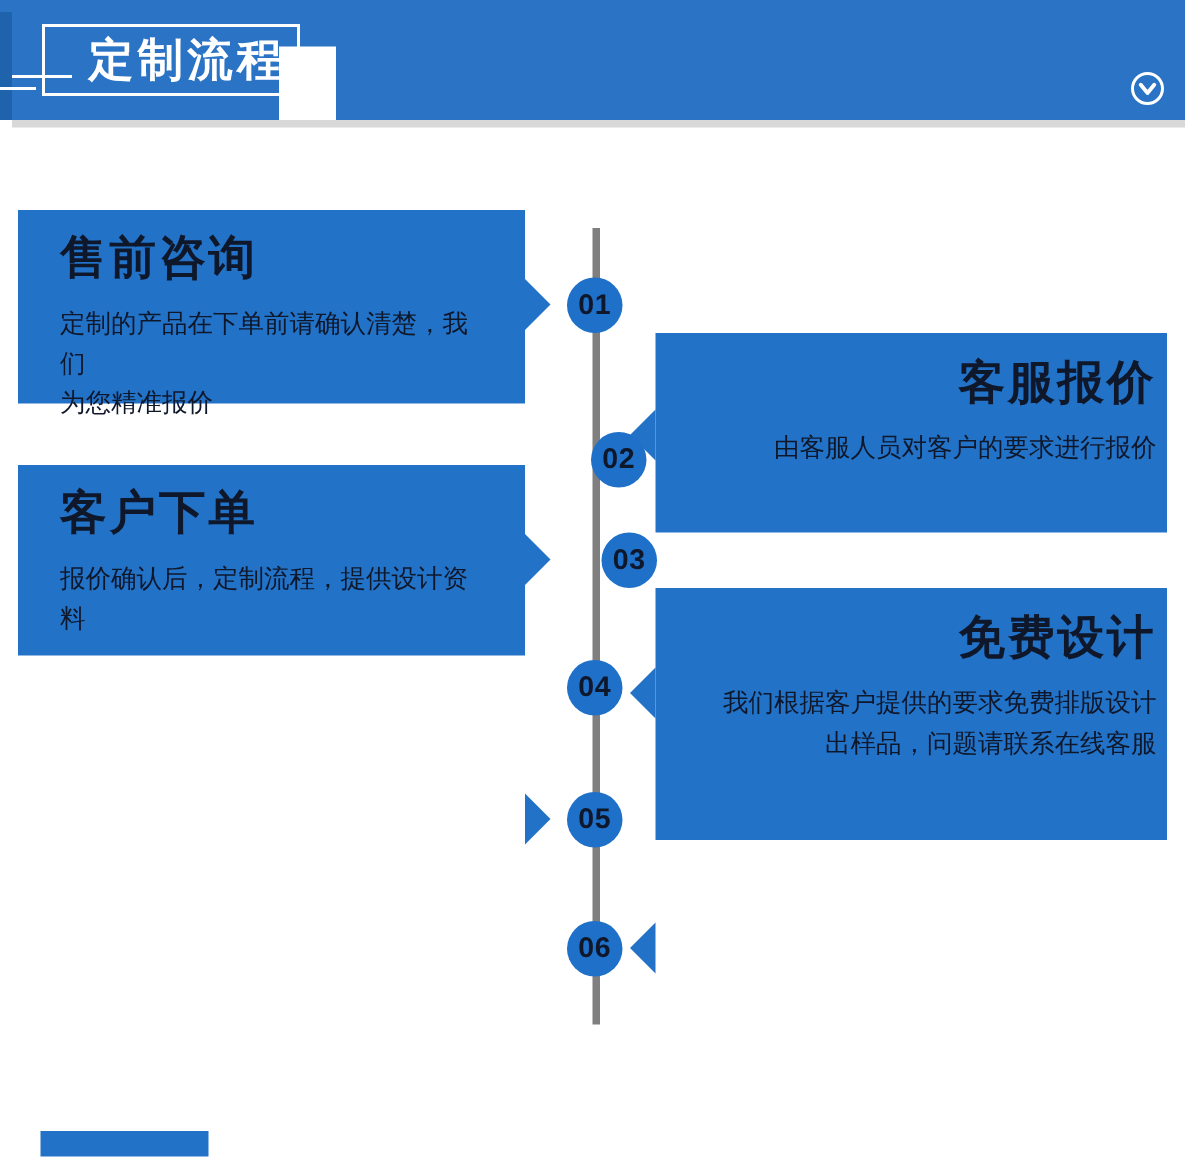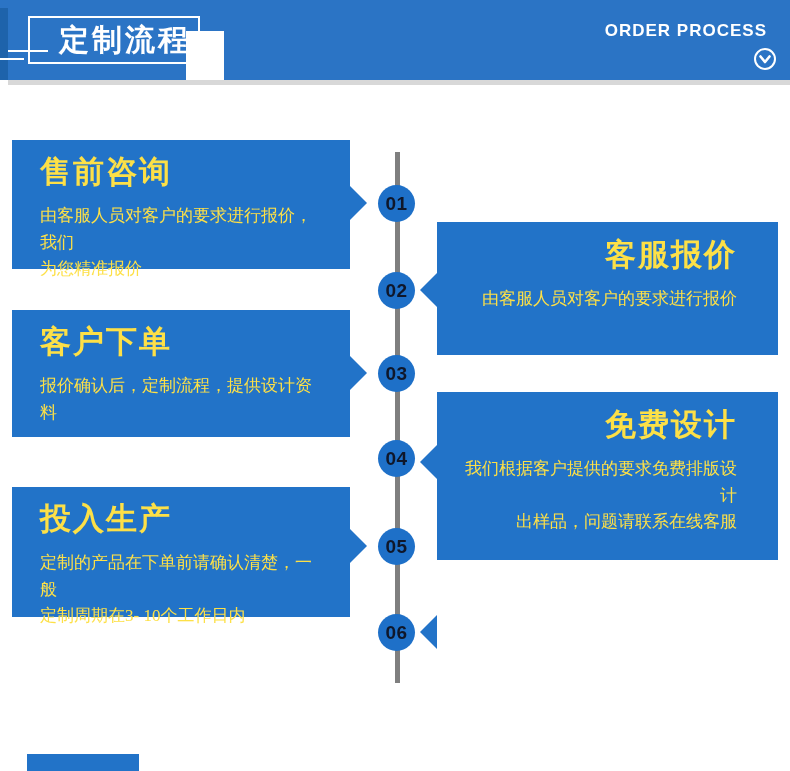--- a/index.html
+++ b/index.html
@@ -47,35 +47,35 @@
     position: absolute; left: 395px; top: 152px; width: 5px; height: 531px;
     background: #7f7f7f;
   }
   .circle {
     position: absolute; left: 378px; width: 37px; height: 37px;
     background: #1e70c8; border-radius: 50%;
     color: #0f172a; font-size: 19px; font-weight: bold;
     display: flex; align-items: center; justify-content: center;
     letter-spacing: 0.5px;
   }
-  .c01 { top: 185px; } .c02 { top: 272px; } .c03 { top: 355px; }
+  .c01 { top: 185px; } .c02 { top: 288px; margin-left: 16px; } .c03 { top: 355px; margin-left: 23px; }
   .c04 { top: 440px; } .c05 { top: 528px; } .c06 { top: 614px; }
 
   
   .box {
-    position: absolute; background: #2273c8; color: #fde047; font-family: Liberation Serif, serif;
+    position: absolute; background: #2273c8; color: #0f172a;
   }
   .box .title {
     font-size: 31px; font-weight: bold; letter-spacing: 2px; line-height: 1.2;
   }
   .box .desc {
     font-size: 17px; line-height: 1.55; margin-top: 13px;
   }
   .box.left { left: 12px; width: 338px; padding: 13px 26px 0 28px; text-align: left; }
-  .box.right { left: 437px; width: 341px; padding: 14px 41px 0 26px; text-align: right; }
+  .box.right { left: 437px; width: 341px; padding: 14px 7px 0 26px; text-align: right; }
 
   .b1 { top: 140px; height: 129px; }
   .b2 { top: 310px; height: 127px; }
   .b3 { top: 487px; height: 130px; }
   .r1 { top: 222px; height: 133px; }
   .r2 { top: 392px; height: 168px; }
   .r3 { top: 567px; height: 135px; }
 
   .arrow { position: absolute; width: 0; height: 0; }
   .arrow.to-right {
@@ -102,34 +102,33 @@
 
   <div class="header">
     <div class="header-edge"></div>
     <div class="title-box">
       <span>定制流程</span>
     </div>
     <div class="deco r1"></div>
     <div class="deco r2"></div>
     <div class="deco l1"></div>
     <div class="deco l2"></div>
-    <div class="subtitle">ORDER PROCESS</div>
     <svg class="chevron" viewBox="0 0 24 24">
       <circle cx="12" cy="12" r="10" fill="none" stroke="#ffffff" stroke-width="2"></circle>
       <path d="M7.5 9.5 L12 15 L16.5 9.5" fill="none" stroke="#ffffff" stroke-width="2.6" stroke-linecap="round" stroke-linejoin="round"></path>
     </svg>
   </div>
   <div class="header-shadow"></div>
 
   <div class="vline"></div>
 
   <div class="box left b1">
     <div class="title">售前咨询</div>
     <div class="desc">
-      <div>由客服人员对客户的要求进行报价，我们</div>
+      <div>定制的产品在下单前请确认清楚，我们</div>
       <div>为您精准报价</div>
     </div>
   </div>
   <div class="arrow to-right a1"></div>
 
   <div class="box right r1">
     <div class="title">客服报价</div>
     <div class="desc">
       <div>由客服人员对客户的要求进行报价</div>
     </div>
@@ -146,27 +145,20 @@
 
   <div class="box right r2">
     <div class="title">免费设计</div>
     <div class="desc">
       <div>我们根据客户提供的要求免费排版设计</div>
       <div>出样品，问题请联系在线客服</div>
     </div>
   </div>
   <div class="arrow to-left a4"></div>
 
-  <div class="box left b3">
-    <div class="title">投入生产</div>
-    <div class="desc">
-      <div>定制的产品在下单前请确认清楚，一般</div>
-      <div>定制周期在3- 10个工作日内</div>
-    </div>
-  </div>
   <div class="arrow to-right a5"></div>
 
   <div class="arrow to-left a6"></div>
 
   <div class="circle c01">01</div>
   <div class="circle c02">02</div>
   <div class="circle c03">03</div>
   <div class="circle c04">04</div>
   <div class="circle c05">05</div>
   <div class="circle c06">06</div>

